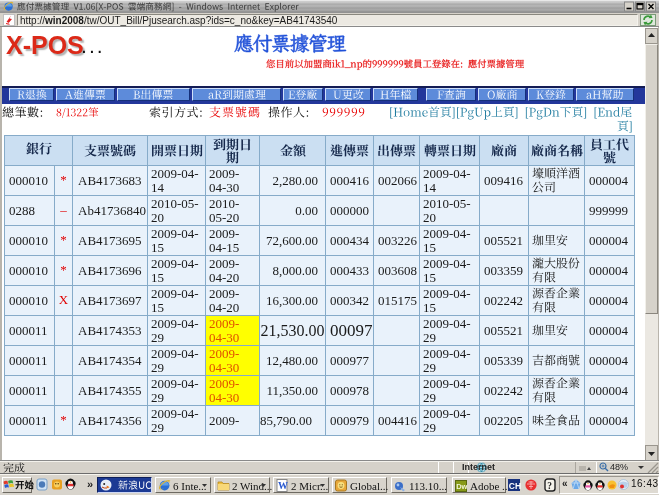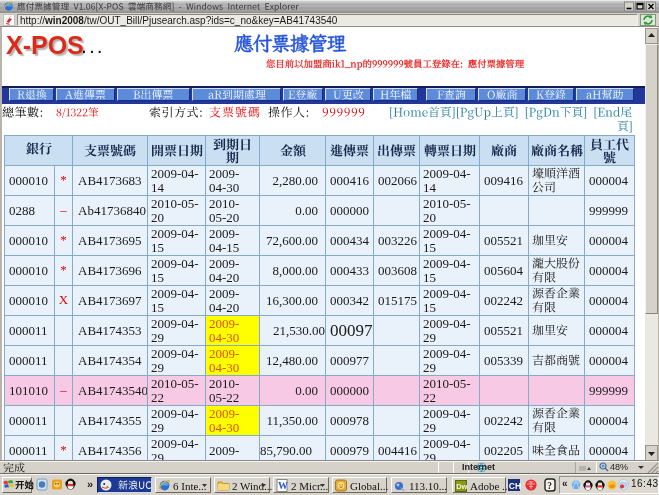--- a/index.html
+++ b/index.html
@@ -434,21 +434,21 @@
       <tr style="height:30px;background:#e9f2fb">
         <td style="font-size:13px;padding-left:4px">000010</td>
         <td style="text-align:center;vertical-align:top;padding-top:4px"><span style="color:#e00000;font-size:13px">*</span></td>
         <td style="font-size:13px;padding-left:5px">AB4173696</td>
         <td style="font-size:13px;padding-left:3px;line-height:14px">2009-04-<br>15</td>
         <td style="font-size:13px;padding-left:3px;line-height:14px">2009-<br>04-20</td>
         <td style="font-size:13px;text-align:right;padding-right:7px">8,000.00</td>
         <td style="font-size:13px;padding-left:4px">000433</td>
         <td style="font-size:13px;padding-left:4px">003608</td>
         <td style="font-size:13px;padding-left:3px;line-height:14px">2009-04-<br>15</td>
-        <td style="font-size:13px;padding-left:4px">005604</td>
+        <td style="font-size:13px;padding-left:4px">003359</td>
         <td style="padding-left:3px;line-height:14px"><svg width="48" height="12" viewBox="0 0 48 12" fill="#1a1a1a">
             <use href="#g161" transform="translate(0.0 10.6) scale(0.0600,-0.0600)"></use>
             <use href="#g162" transform="translate(12.0 10.6) scale(0.0600,-0.0600)"></use>
             <use href="#g163" transform="translate(24.0 10.6) scale(0.0600,-0.0600)"></use>
             <use href="#g164" transform="translate(36.0 10.6) scale(0.0600,-0.0600)"></use>
           </svg><br><svg width="24" height="12" viewBox="0 0 24 12" fill="#1a1a1a">
             <use href="#g165" transform="translate(0.0 10.6) scale(0.0600,-0.0600)"></use>
             <use href="#g166" transform="translate(12.0 10.6) scale(0.0600,-0.0600)"></use>
           </svg></td>
         <td style="font-size:13px;padding-left:4px">000004</td>
@@ -474,21 +474,21 @@
             <use href="#g166" transform="translate(12.0 10.6) scale(0.0600,-0.0600)"></use>
           </svg></td>
         <td style="font-size:13px;padding-left:4px">000004</td>
       </tr>
       <tr style="height:30px;background:#e9f2fb">
         <td style="font-size:13px;padding-left:4px">000011</td>
         <td style="text-align:center;vertical-align:top;padding-top:4px"></td>
         <td style="font-size:13px;padding-left:5px">AB4174353</td>
         <td style="font-size:13px;padding-left:3px;line-height:14px">2009-04-<br>29</td>
         <td style="font-size:13px;padding-left:3px;line-height:14px;background:#ffff00;color:#e05000">2009-<br>04-30</td>
-        <td style="font-size:13px;text-align:right;">21,530.00</td>
+        <td style="font-size:16px;text-align:center;">21,530.00</td>
         <td style="font-size:17px;padding-left:4px">000976</td>
         <td style="font-size:13px;padding-left:4px"></td>
         <td style="font-size:13px;padding-left:3px;line-height:14px">2009-04-<br>29</td>
         <td style="font-size:13px;padding-left:4px">005521</td>
         <td style="padding-left:3px;line-height:14px"><svg width="36" height="12" viewBox="0 0 36 12" fill="#1a1a1a">
             <use href="#g158" transform="translate(0.0 10.6) scale(0.0600,-0.0600)"></use>
             <use href="#g159" transform="translate(12.0 10.6) scale(0.0600,-0.0600)"></use>
             <use href="#g160" transform="translate(24.0 10.6) scale(0.0600,-0.0600)"></use>
           </svg></td>
         <td style="font-size:13px;padding-left:4px">000004</td>
@@ -504,34 +504,20 @@
         <td style="font-size:13px;padding-left:4px"></td>
         <td style="font-size:13px;padding-left:3px;line-height:14px">2009-04-<br>29</td>
         <td style="font-size:13px;padding-left:4px">005339</td>
         <td style="padding-left:3px;line-height:14px"><svg width="48" height="12" viewBox="0 0 48 12" fill="#1a1a1a">
             <use href="#g171" transform="translate(0.0 10.6) scale(0.0600,-0.0600)"></use>
             <use href="#g172" transform="translate(12.0 10.6) scale(0.0600,-0.0600)"></use>
             <use href="#g50" transform="translate(24.0 10.6) scale(0.0600,-0.0600)"></use>
             <use href="#g59" transform="translate(36.0 10.6) scale(0.0600,-0.0600)"></use>
           </svg></td>
         <td style="font-size:13px;padding-left:4px">000004</td>
-      </tr>
-      <tr style="height:30px;background:#f8c9e5">
-        <td style="font-size:13px;padding-left:4px">101010</td>
-        <td style="text-align:center;vertical-align:top;padding-top:4px"><span style="color:#e00000;font-size:13px">–</span></td>
-        <td style="font-size:13px;padding-left:5px">AB41743540</td>
-        <td style="font-size:13px;padding-left:3px;line-height:14px">2010-05-<br>22</td>
-        <td style="font-size:13px;padding-left:3px;line-height:14px">2010-<br>05-22</td>
-        <td style="font-size:13px;text-align:right;padding-right:7px">0.00</td>
-        <td style="font-size:13px;padding-left:4px">000000</td>
-        <td style="font-size:13px;padding-left:4px"></td>
-        <td style="font-size:13px;padding-left:3px;line-height:14px">2010-05-<br>22</td>
-        <td style="font-size:13px;padding-left:4px"></td>
-        <td style="padding-left:3px;line-height:14px"></td>
-        <td style="font-size:13px;padding-left:4px">999999</td>
       </tr>
       <tr style="height:30px;background:#e9f2fb">
         <td style="font-size:13px;padding-left:4px">000011</td>
         <td style="text-align:center;vertical-align:top;padding-top:4px"></td>
         <td style="font-size:13px;padding-left:5px">AB4174355</td>
         <td style="font-size:13px;padding-left:3px;line-height:14px">2009-04-<br>29</td>
         <td style="font-size:13px;padding-left:3px;line-height:14px;background:#ffff00;color:#e05000">2009-<br>04-30</td>
         <td style="font-size:13px;text-align:right;padding-right:7px">11,350.00</td>
         <td style="font-size:13px;padding-left:4px">000978</td>
         <td style="font-size:13px;padding-left:4px"></td>

